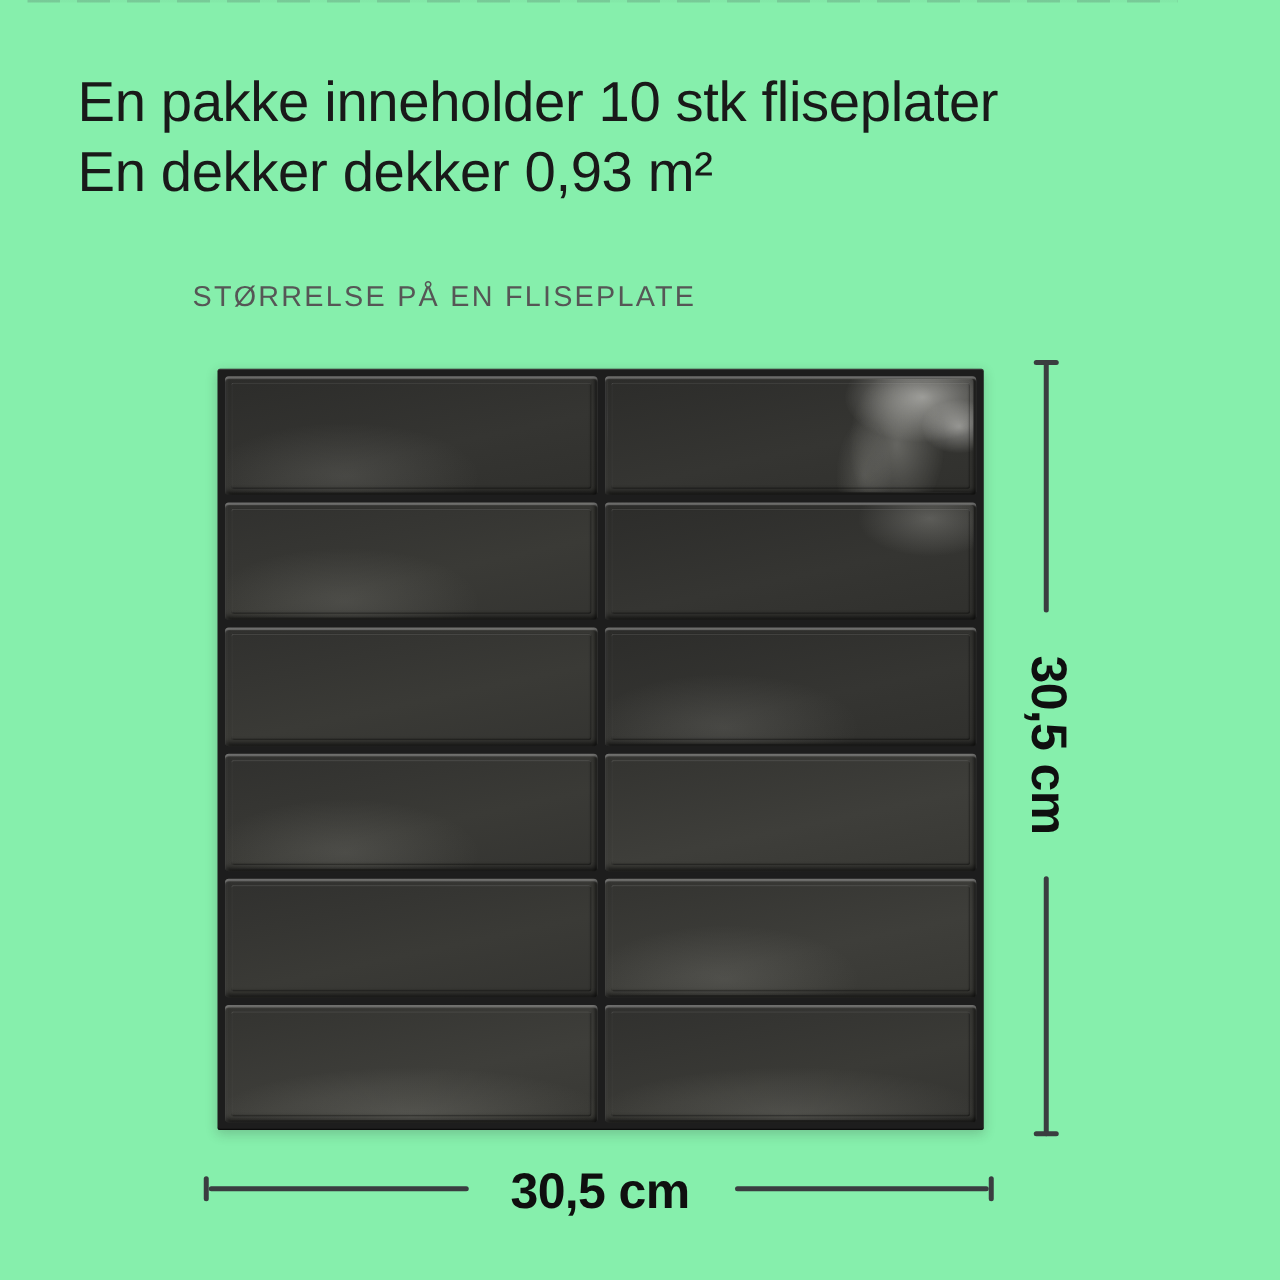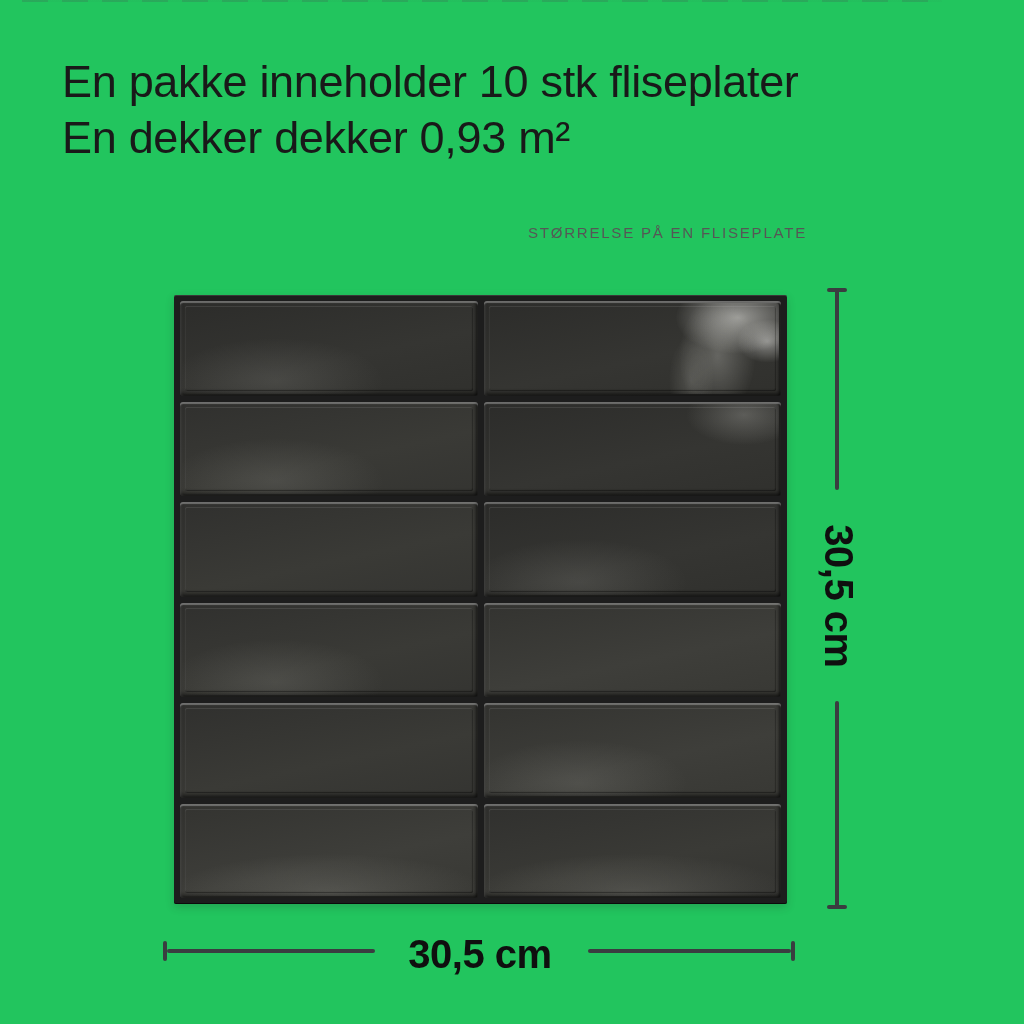--- a/index.html
+++ b/index.html
@@ -4,44 +4,44 @@
 <style>
   html,body{margin:0;padding:0;}
   body{
     font-family:"Liberation Sans", sans-serif;
     background:#e8e8e8;
   }
   .stage{
     position:relative;
     width:1024px;height:1024px;
     margin:0 auto;
-    background:#22c55e;
+    background:#86efac;
     overflow:hidden;
   }
   
   .top-artifact{
     position:absolute;left:22px;top:0;width:920px;height:2px;
     background:repeating-linear-gradient(90deg,
       rgba(70,75,80,.45) 0 26px, rgba(70,75,80,.08) 26px 40px);
     opacity:.5;
   }
   
   .header{
     position:absolute;left:62px;top:54px;width:900px;
     color:#191919;
     font-size:45px;line-height:56px;letter-spacing:-.3px;
     font-weight:400;
   }
   .header .bold{font-weight:400;}
   
   .subtitle{
     position:absolute;left:154px;top:224px;width:653px;
-    text-align:right;
+    text-align:left;
     color:#565656;
-    font-size:15px;letter-spacing:1.8px;font-weight:400;
+    font-size:23px;letter-spacing:1.8px;font-weight:400;
   }
   
   .panel{
     position:absolute;left:174px;top:295px;width:613px;height:609px;
     box-sizing:border-box;
     background:#1d1d1d;
     padding:6px;
     display:grid;
     gap:6px;
     border-radius:2px;

